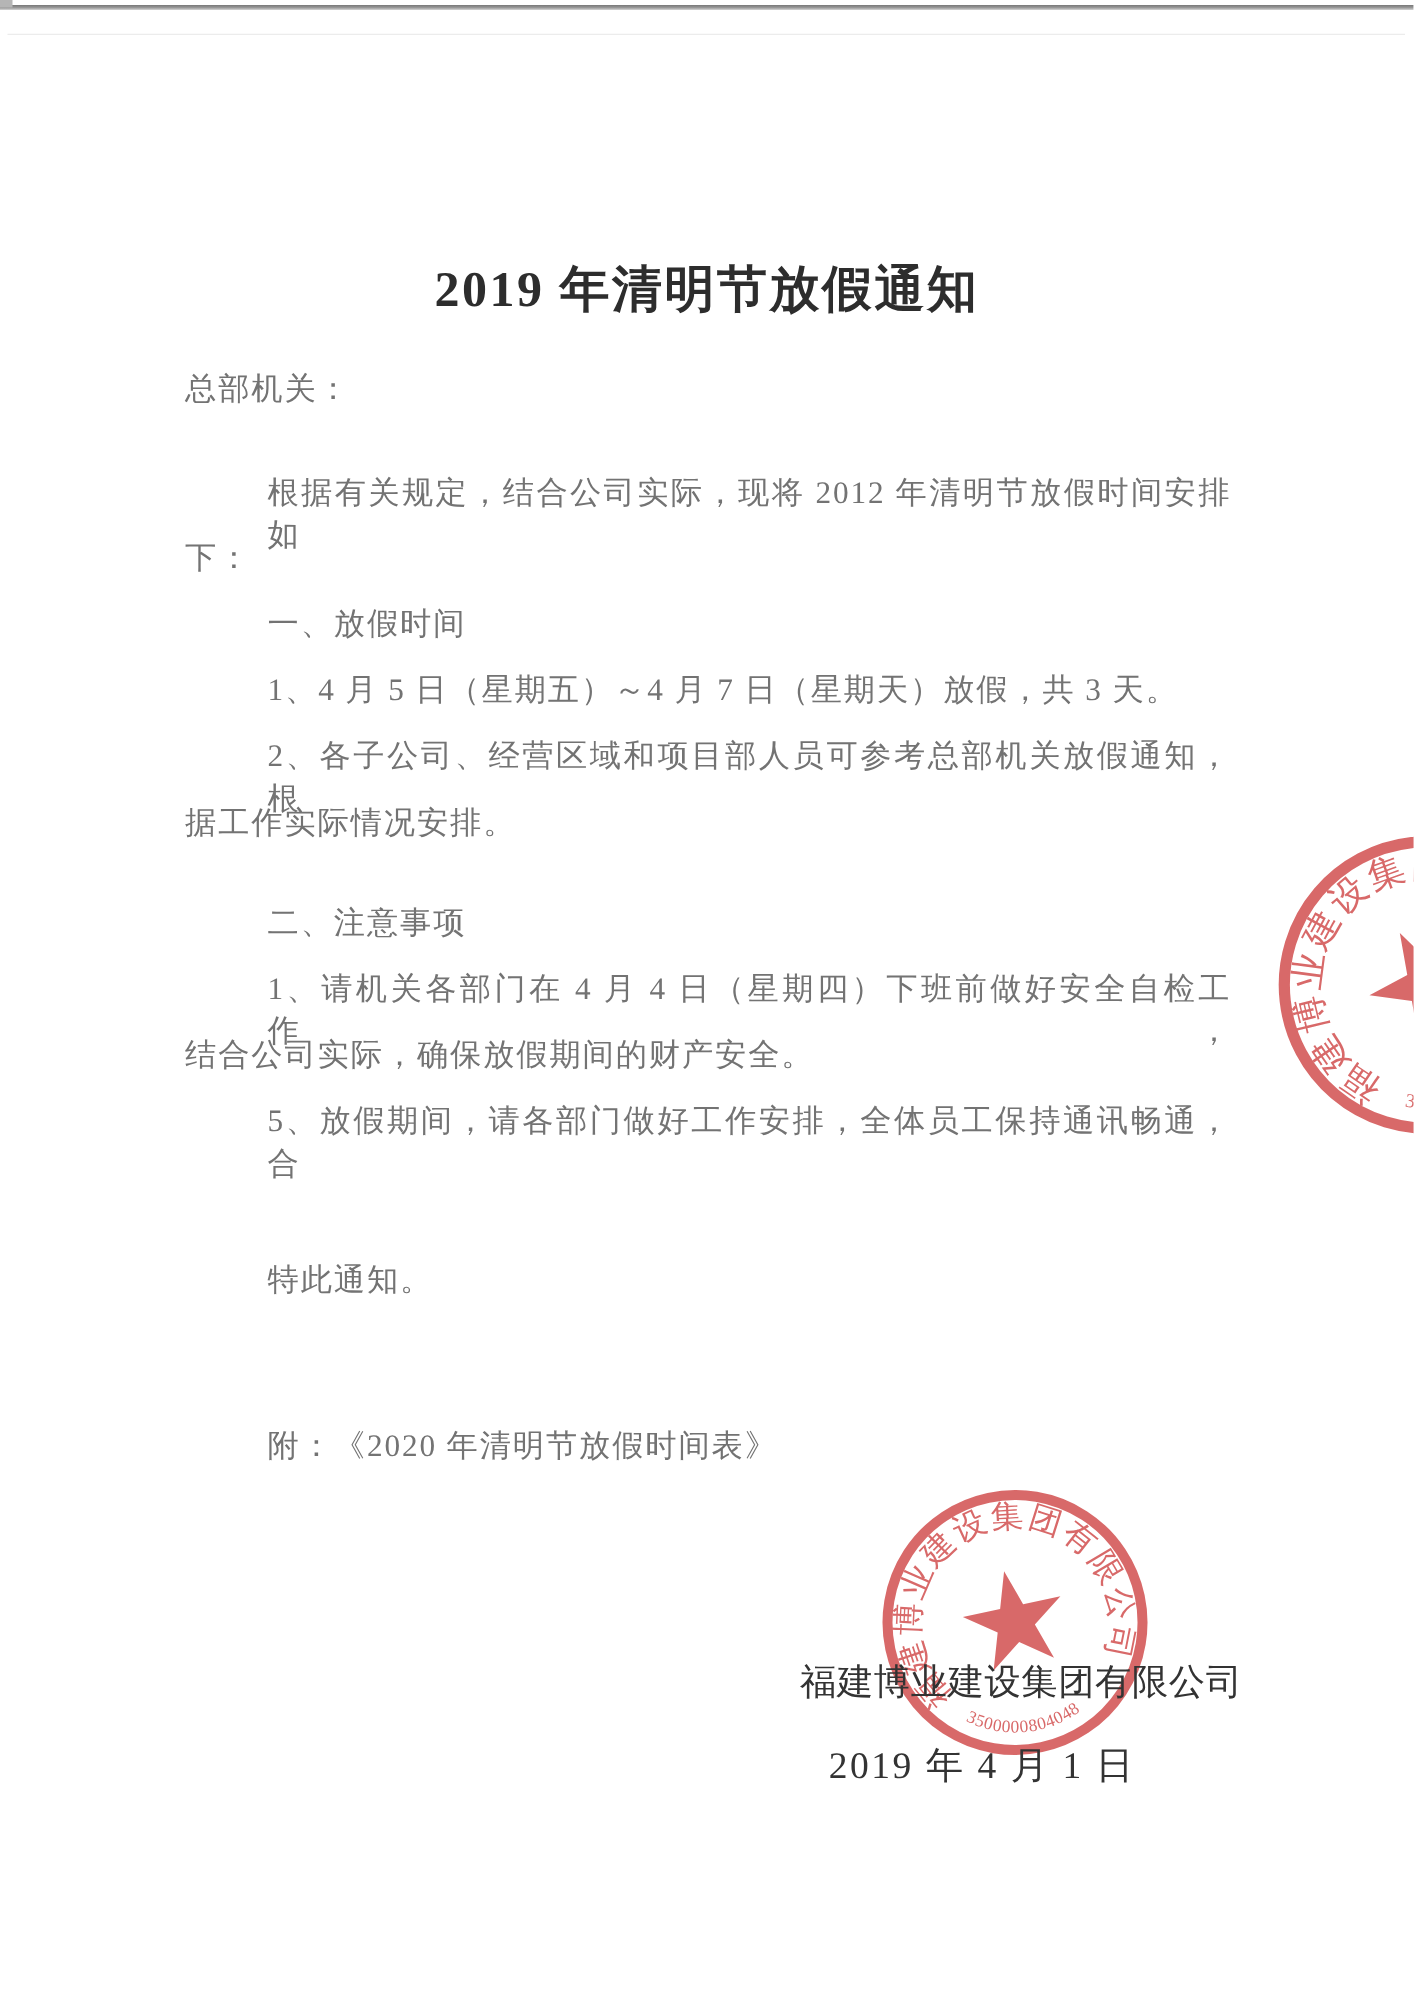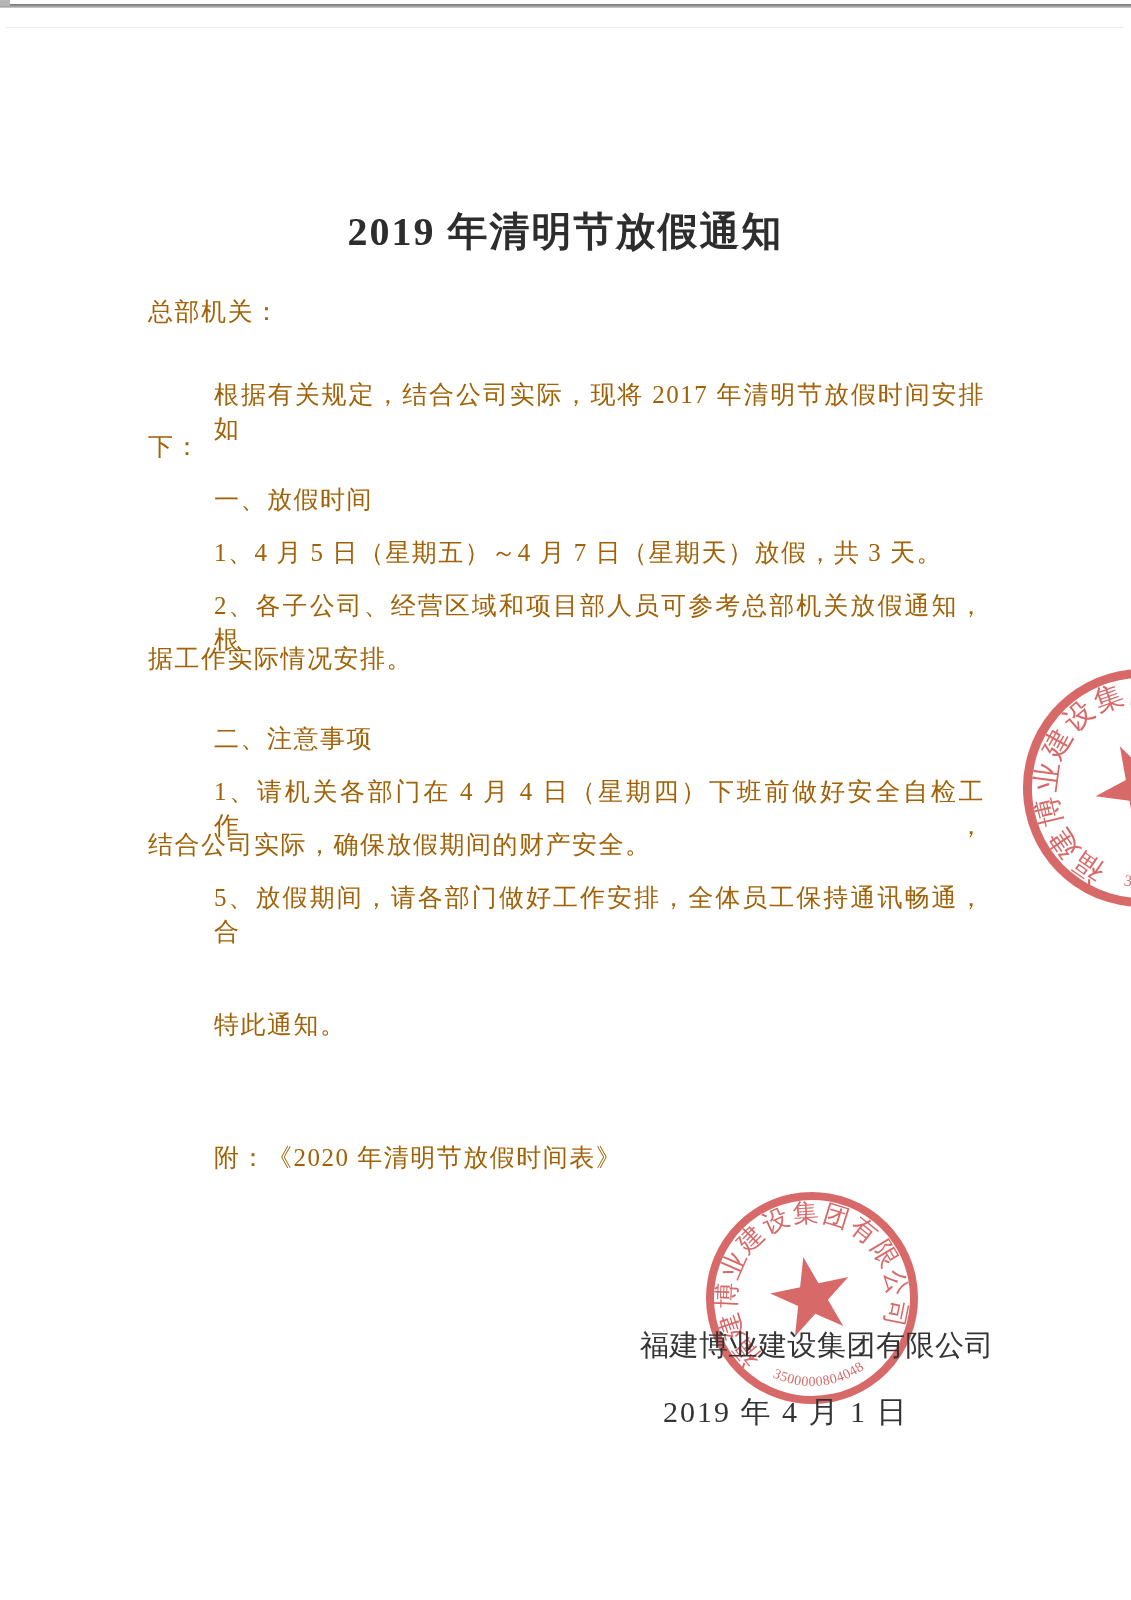--- a/index.html
+++ b/index.html
@@ -9,21 +9,21 @@
   }
   .scan-line-top{position:absolute;left:0;top:4px;width:100%;height:4px;
     background:linear-gradient(#777 0%,#9a9a9a 55%,#d5d5d5 100%);}
   .scan-line-faint{position:absolute;left:6px;top:27px;width:1118px;height:1px;background:#ececec;}
   .scan-speck{position:absolute;left:0;top:0;width:10px;height:6px;background:#b5b5b5;}
   .doc-title{
     position:absolute;left:0;top:188px;width:100%;text-align:center;
     font-size:40px;font-weight:bold;color:#2d2d2d;letter-spacing:2px;white-space:nowrap;margin-top:16px;
   }
   .ln{
-    position:absolute;font-size:25px;color:#a16207;letter-spacing:1.5px;
+    position:absolute;font-size:25px;color:#737373;letter-spacing:1.5px;
     white-space:nowrap;line-height:34px;
   }
   .ind{left:214px;}
   .flush{left:148px;}
   .just{width:771px;white-space:normal;text-align:justify;text-align-last:justify;}
   .company-line{
     position:absolute;left:640px;top:1326px;font-size:29px;color:#333;
     letter-spacing:0.5px;white-space:nowrap;z-index:3;
   }
   .date-line{
@@ -41,21 +41,21 @@
 <div class="page">
 
   <div class="scan-line-top"></div>
   <div class="scan-line-faint"></div>
   <div class="scan-speck"></div>
 
   <div class="doc-title">2019 年清明节放假通知</div>
 
   <div class="ln flush" style="top:295px">总部机关：</div>
 
-  <div class="ln ind just" style="top:378px">根据有关规定，结合公司实际，现将 2017 年清明节放假时间安排如</div>
+  <div class="ln ind just" style="top:378px">根据有关规定，结合公司实际，现将 2012 年清明节放假时间安排如</div>
   <div class="ln flush" style="top:430px">下：</div>
 
   <div class="ln ind" style="top:483px">一、放假时间</div>
   <div class="ln ind" style="top:536px">1、4 月 5 日（星期五）～4 月 7 日（星期天）放假，共 3 天。</div>
   <div class="ln ind just" style="top:589px">2、各子公司、经营区域和项目部人员可参考总部机关放假通知，根</div>
   <div class="ln flush" style="top:642px">据工作实际情况安排。</div>
 
   <div class="ln ind" style="top:722px">二、注意事项</div>
   <div class="ln ind just" style="top:775px">1、请机关各部门在 4 月 4 日（星期四）下班前做好安全自检工作，</div>
   <div class="ln flush" style="top:828px">结合公司实际，确保放假期间的财产安全。</div>

